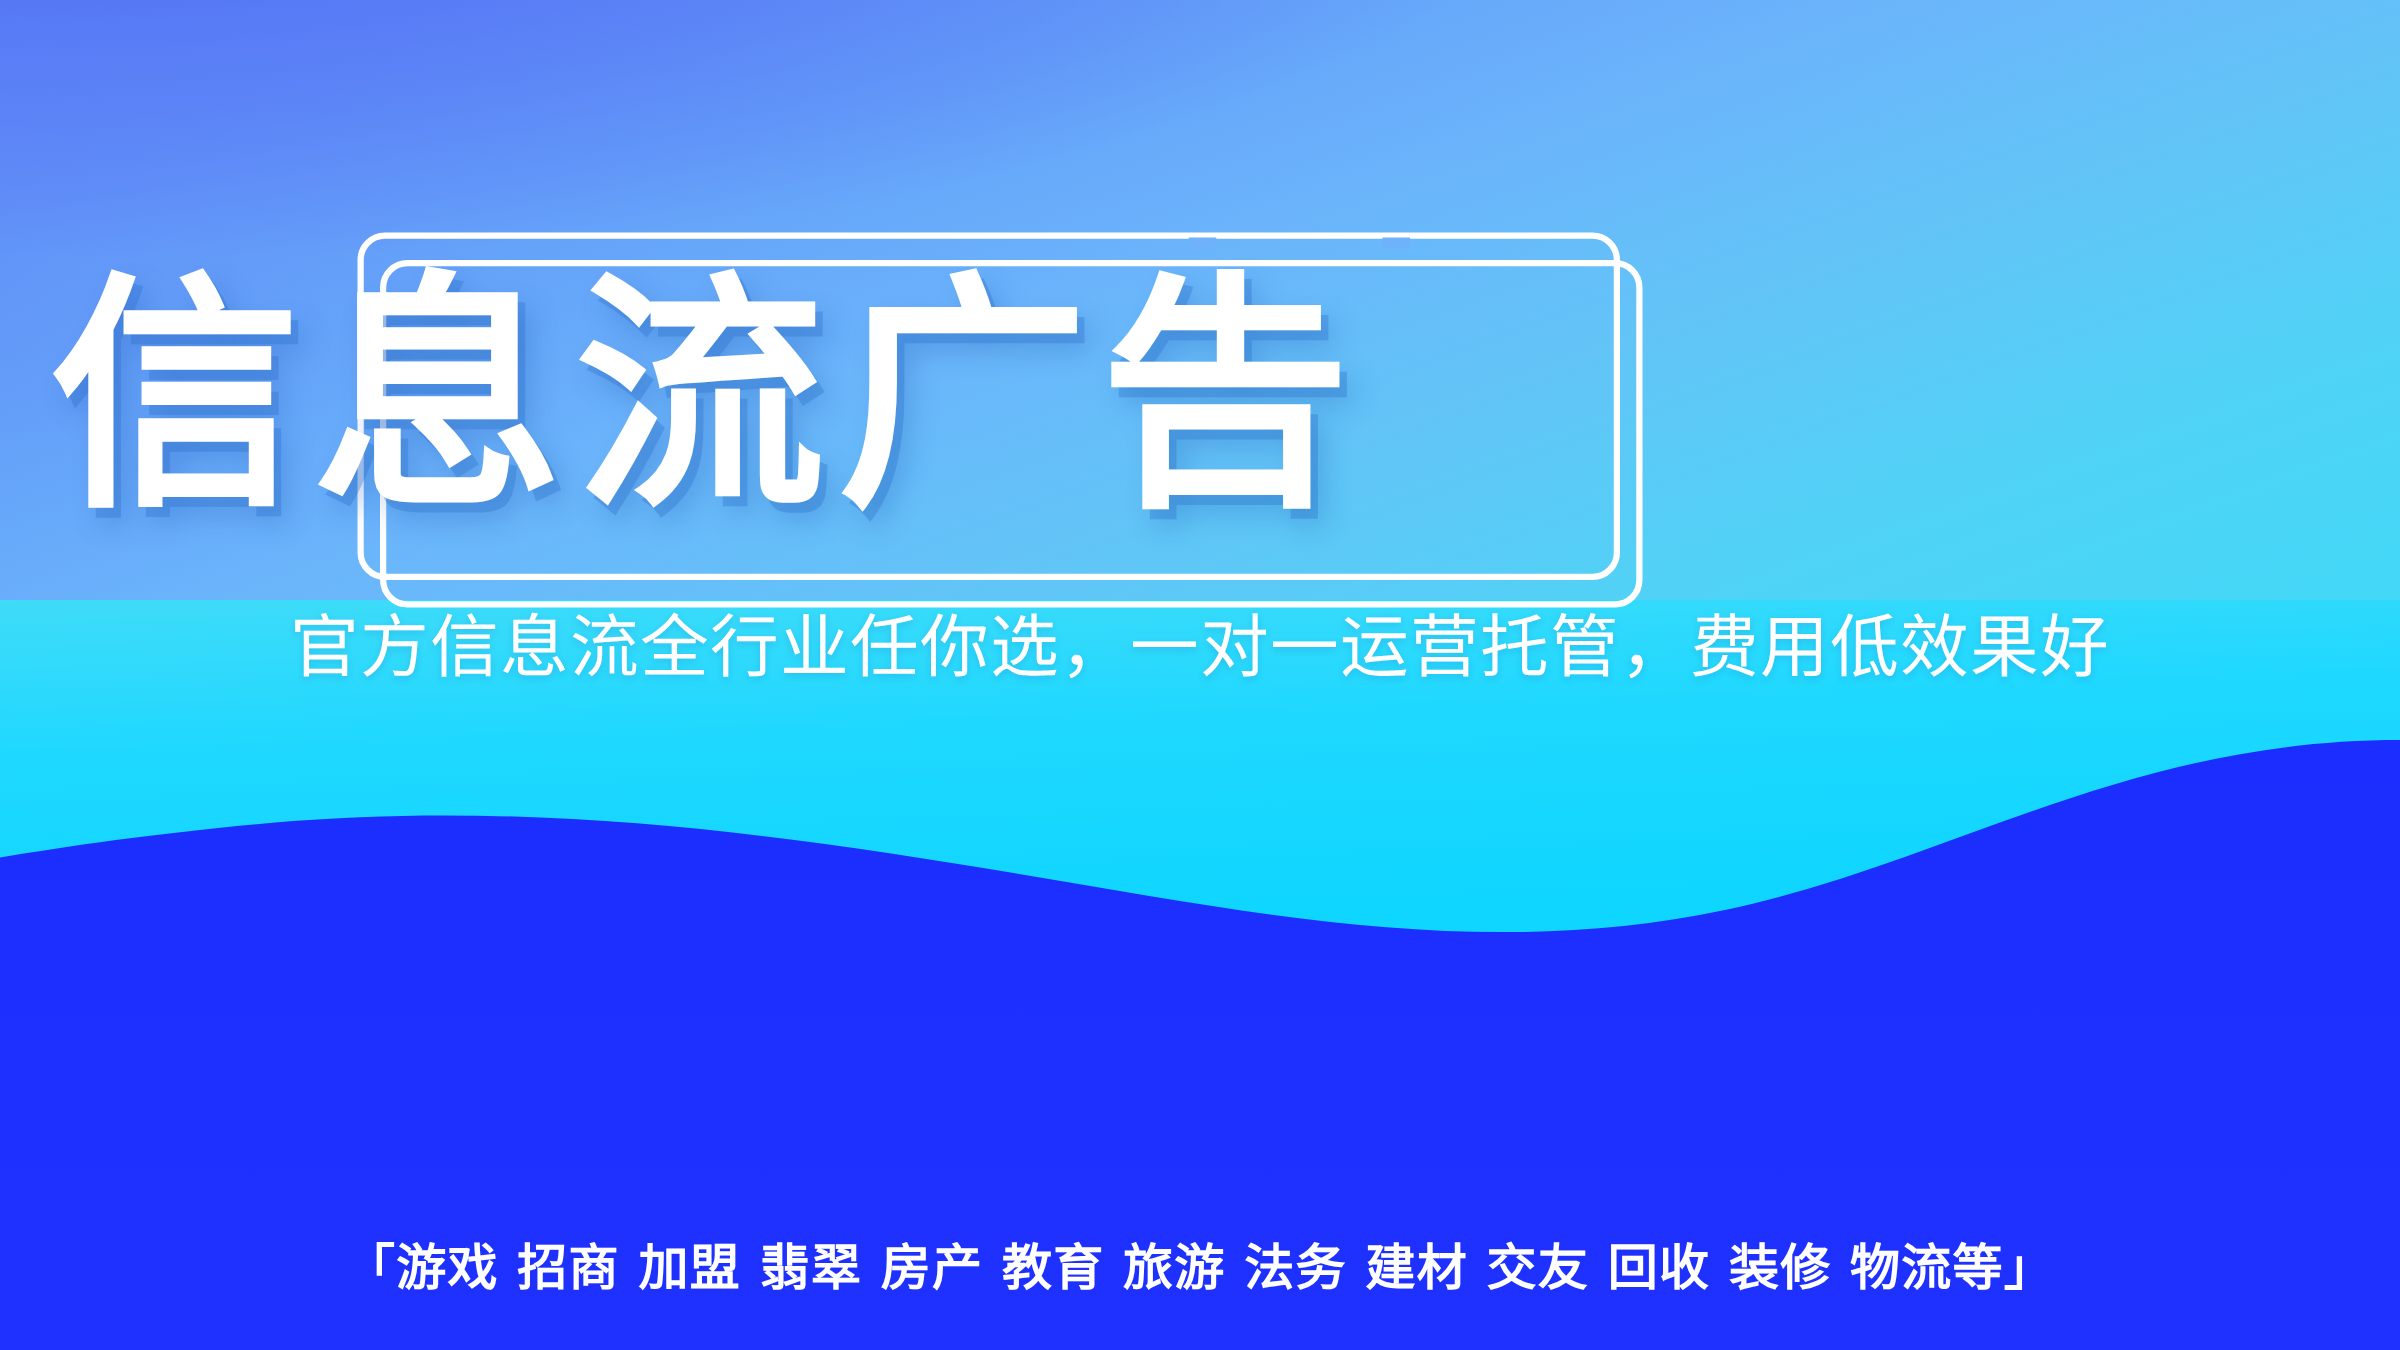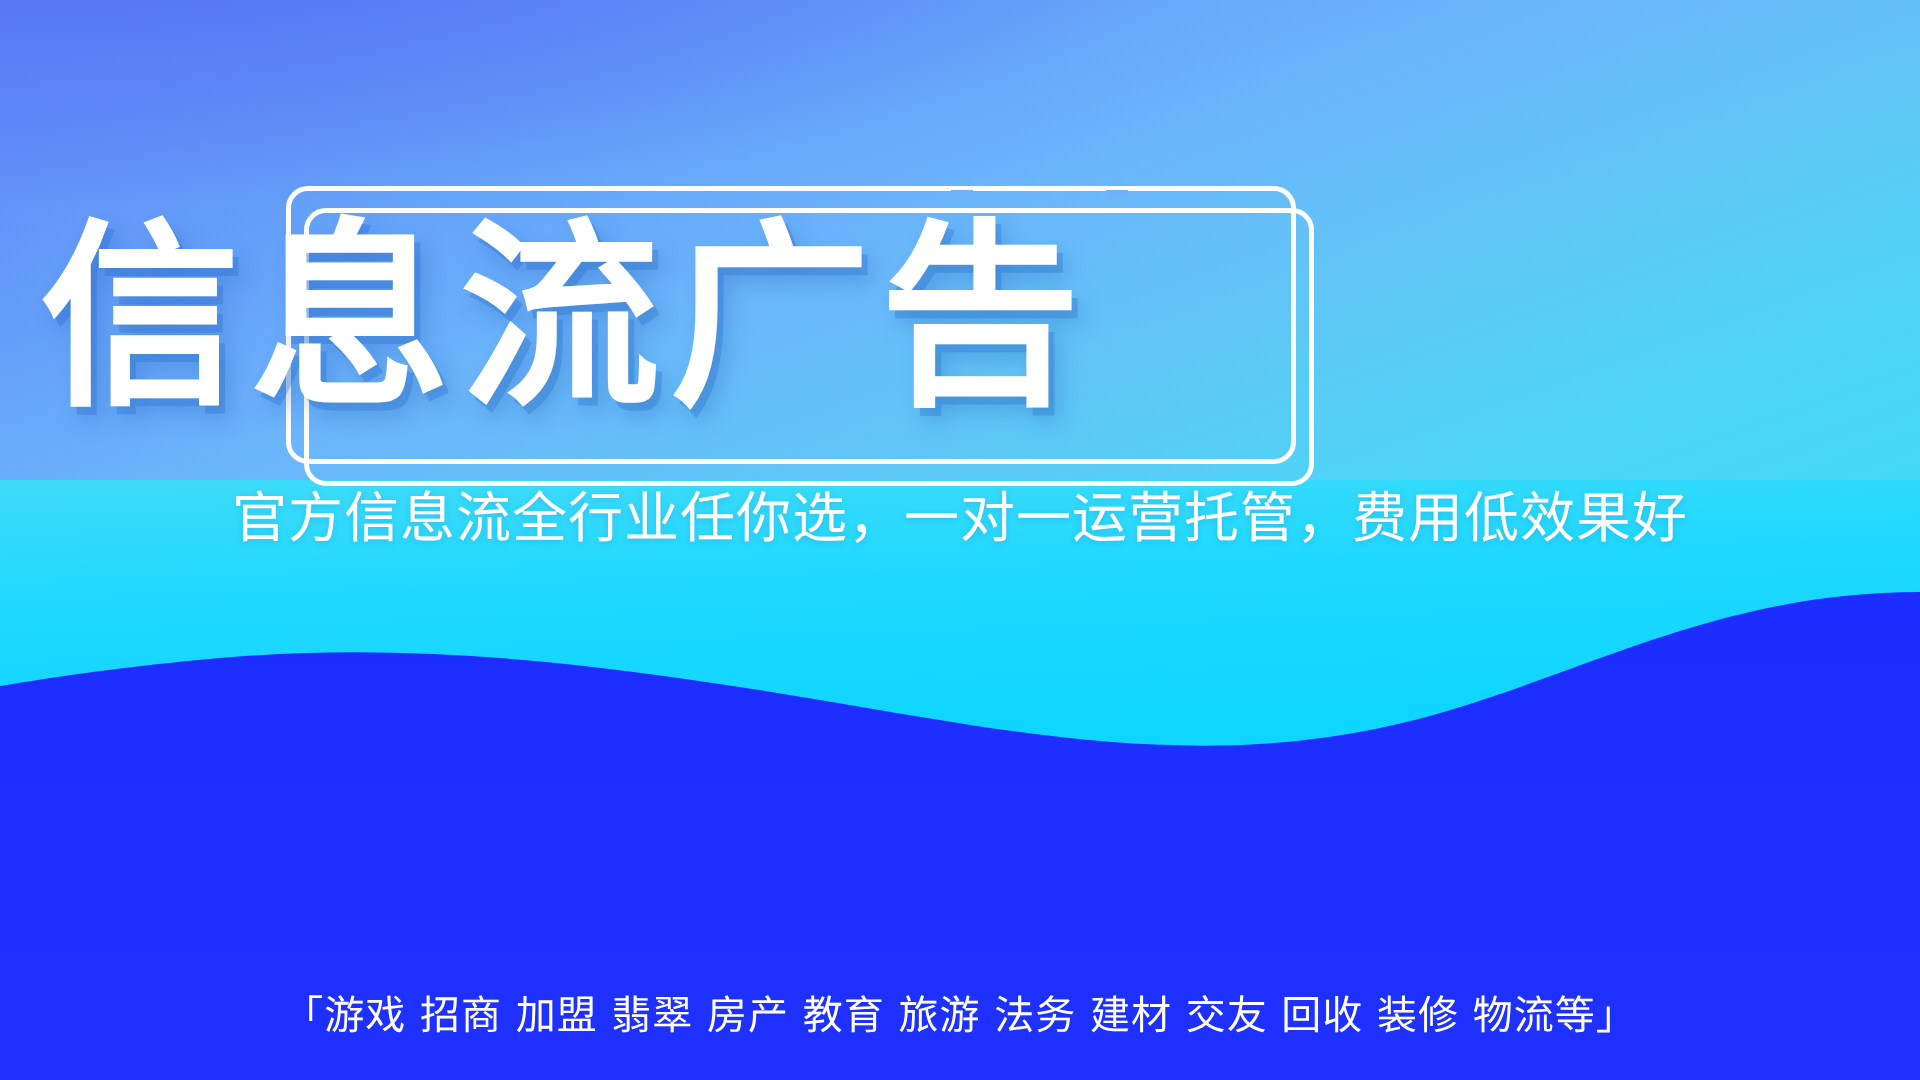--- a/index.html
+++ b/index.html
@@ -146,21 +146,21 @@
 
   
   .tagline {
     position: absolute;
     left: 0;
     top: 990px;
     width: 1920px;
     text-align: center;
     font-size: 40px;
     line-height: 50px;
-    font-weight: 400;
+    font-weight: 700;
     color: #ffffff;
     letter-spacing: 1px;
     white-space: nowrap;
   }
 </style>
 </head>
 <body>
 
 <div id="banner">
 

